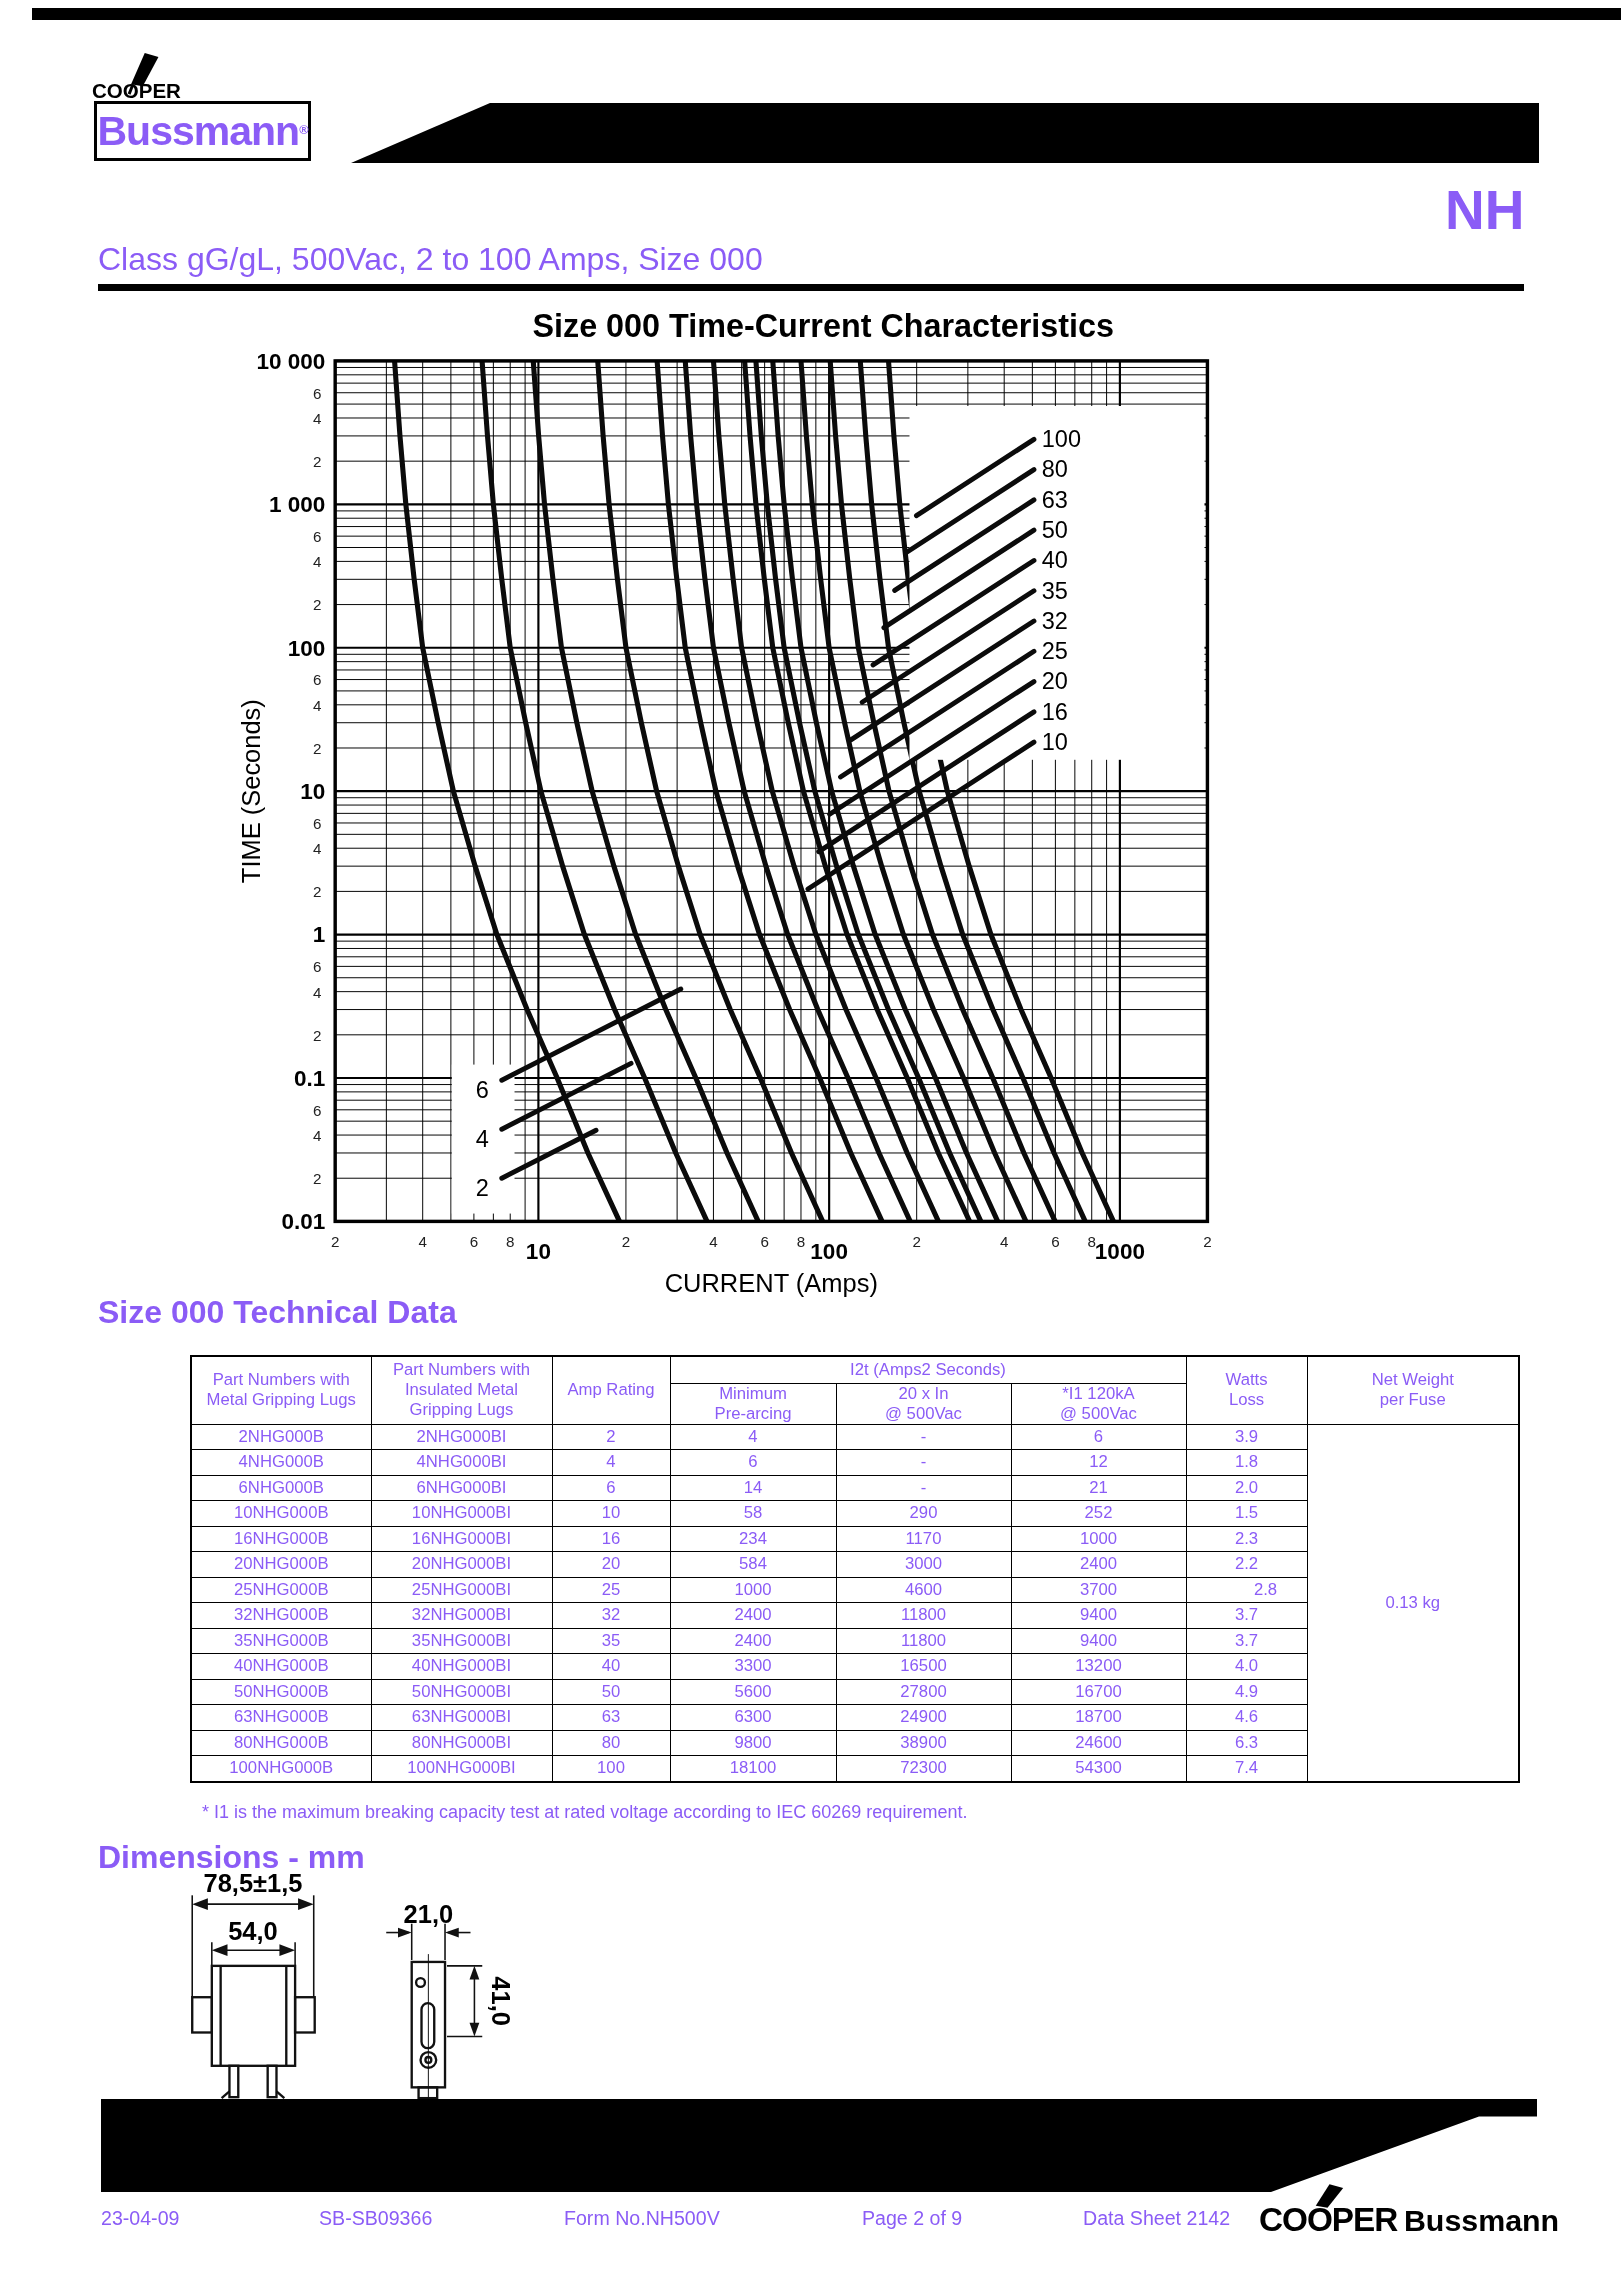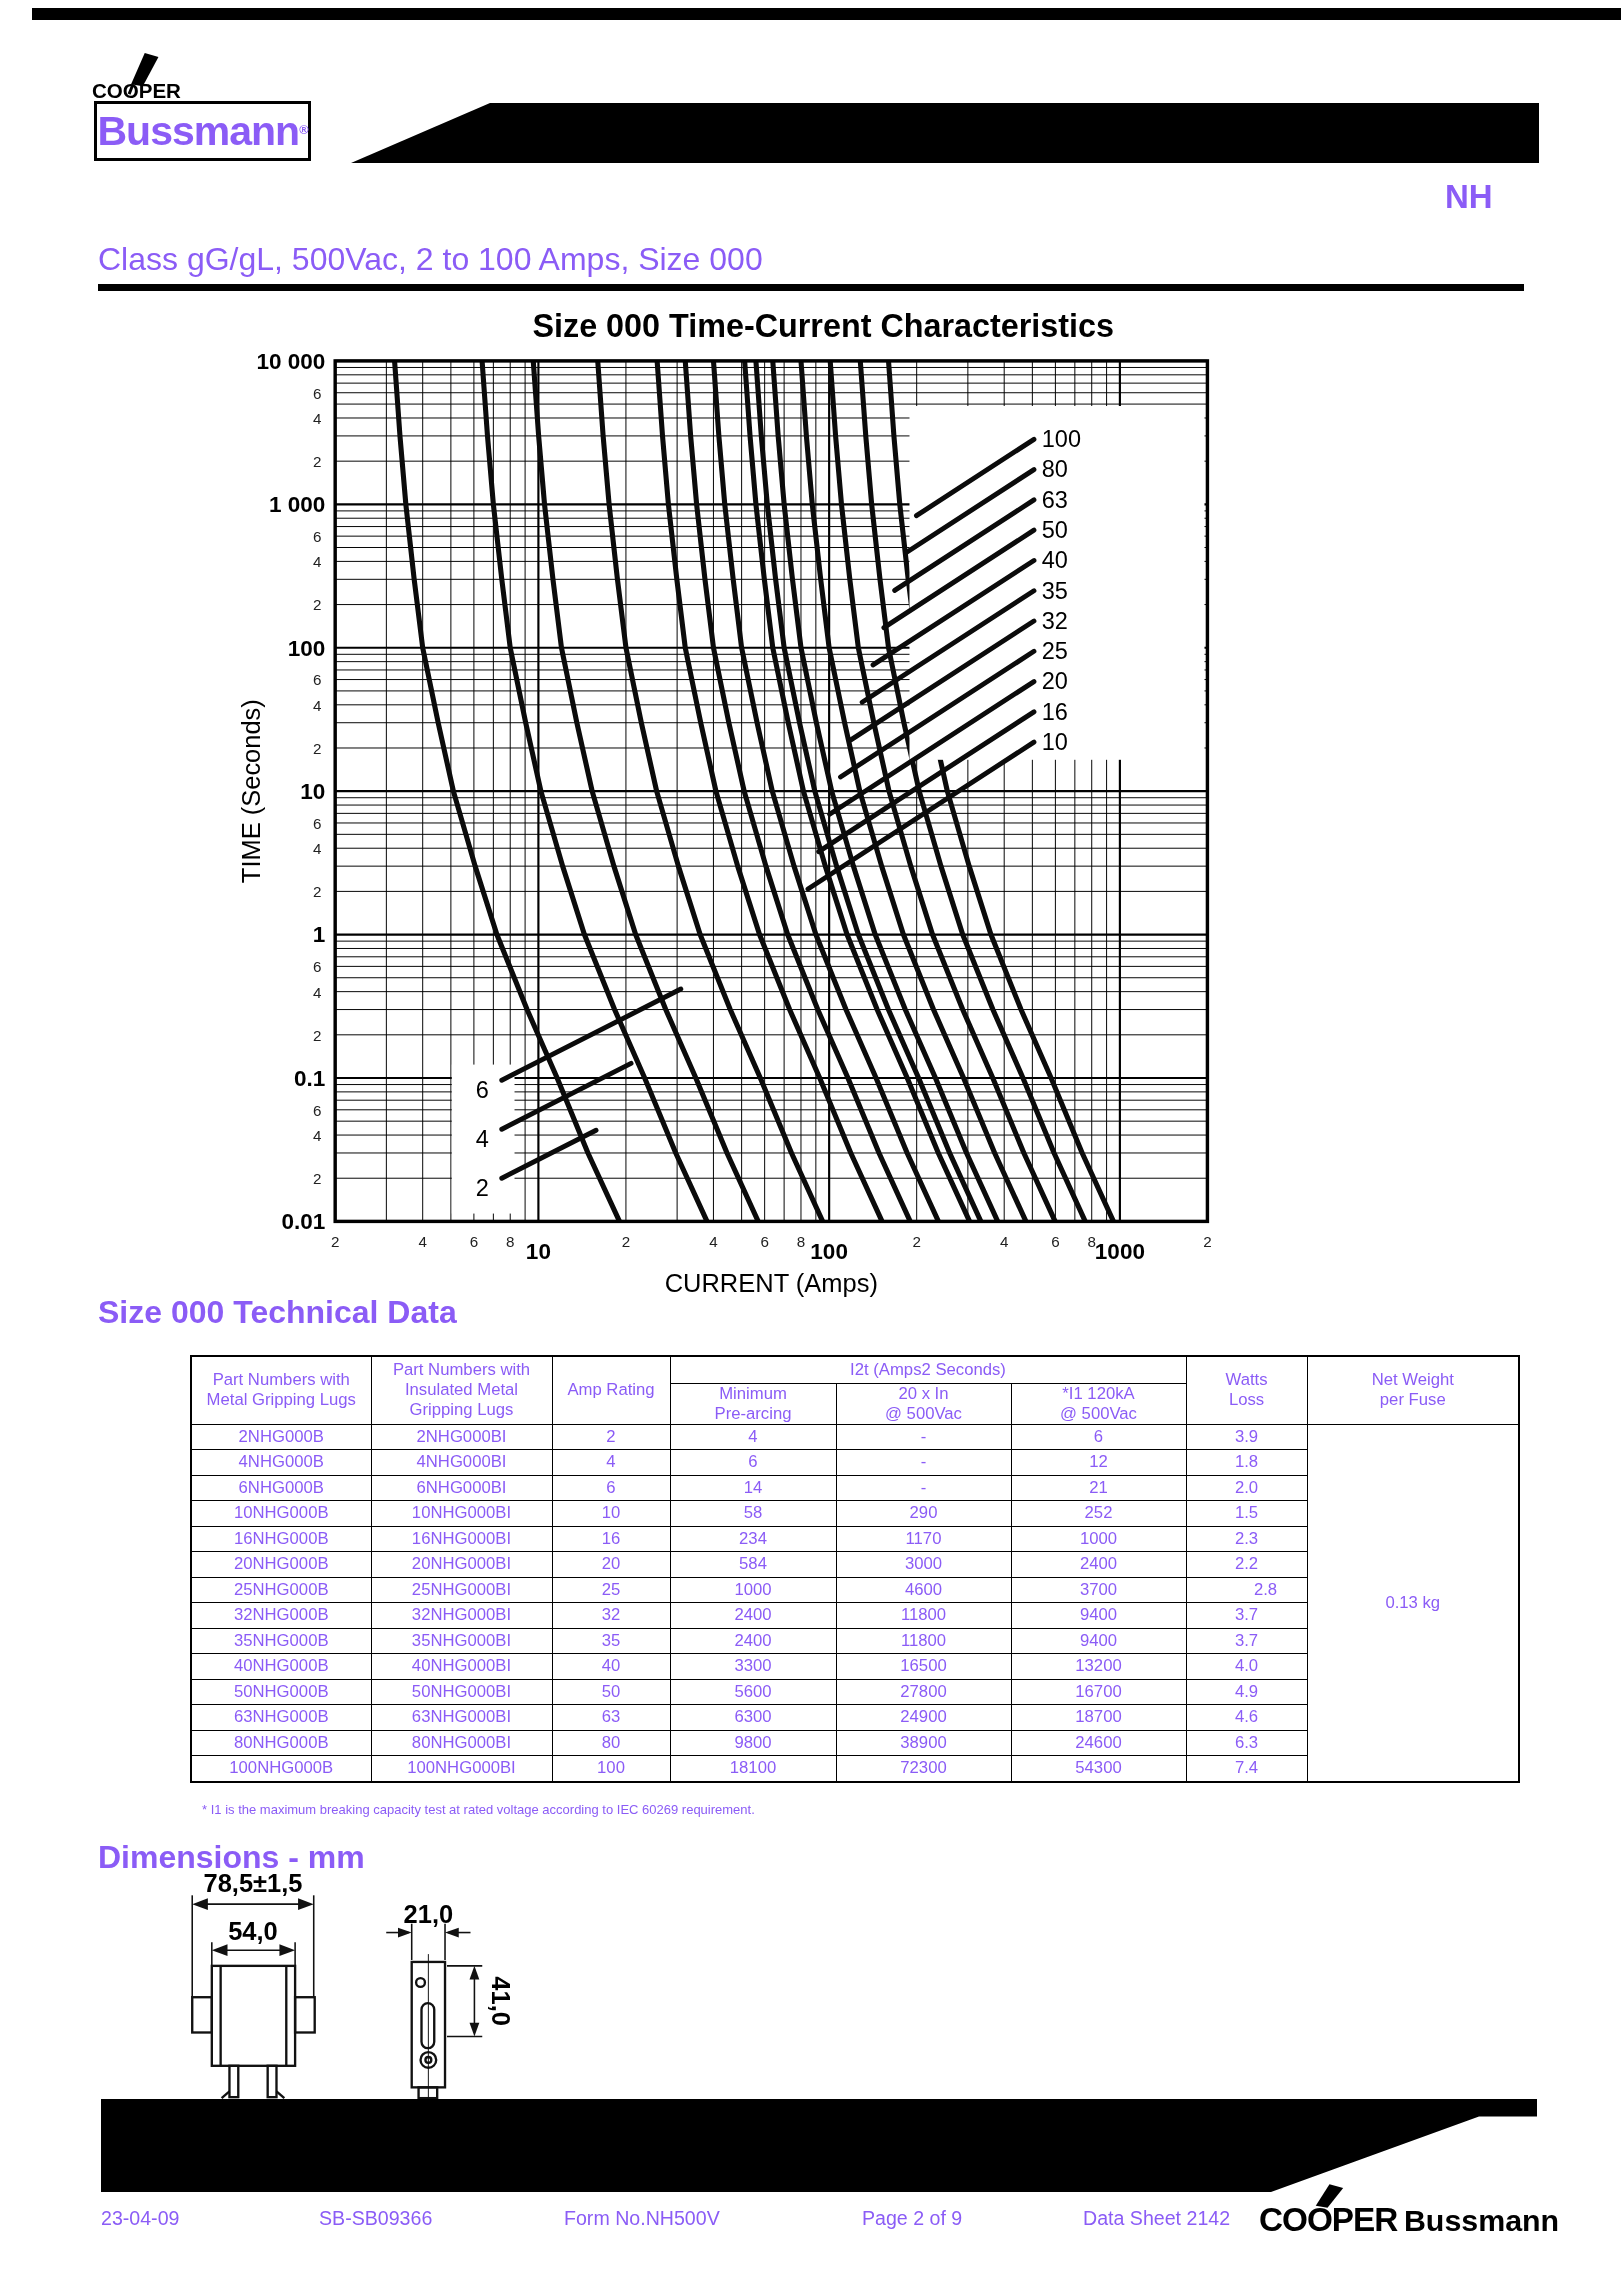--- a/index.html
+++ b/index.html
@@ -4,30 +4,30 @@
 <style>
   html,body{margin:0;padding:0;background:#888;}
   #page{position:relative;width:1621px;height:2293px;background:#fff;overflow:hidden;
         font-family:"Liberation Sans",sans-serif;color:#8b5cf6;}
   .abs{position:absolute;}
   .bar{background:#000;}
   #brand-box{border:3.9px solid #000;display:flex;align-items:center;justify-content:center;
              font-weight:800;font-size:41px;letter-spacing:-1px;}
   #banner{background:#000;clip-path:polygon(139px 0,100% 0,100% 100%,0 100%);}
   #page-title{font-size:45px;font-weight:bold;letter-spacing:-1px;}
-  #page-code{font-size:33px;font-weight:bold;}
+  #page-code{font-size:55px;font-weight:bold;}
   #page-subtitle{font-size:32px;letter-spacing:0;}
   .sec-heading{font-size:32px;font-weight:bold;}
   
   #tech-table{border-collapse:collapse;table-layout:fixed;width:1328px;}
   #tech-table th,#tech-table td{border:1.6px solid #000;font-weight:400;font-size:16.7px;
       text-align:center;padding:0 2px;line-height:1.2;overflow:hidden;}
   #tech-table{border:2.5px solid #000;}
   #tech-table thead th{vertical-align:middle;}
-  #footnote{font-size:13px;}
+  #footnote{font-size:18px;}
   .foot-txt{font-size:19.6px;}
   #banner2{background:#000;clip-path:polygon(0 0,1436px 0,1436px 17.6px,1378px 17.6px,1170px 93px,0 93px);}
   svg text{font-family:"Liberation Sans",sans-serif;}
 </style>
 </head>
 <body>
 
 <div id="page">
 
   <div class="abs bar" style="left:32px;top:7.8px;width:1589px;height:12.7px;"></div>

